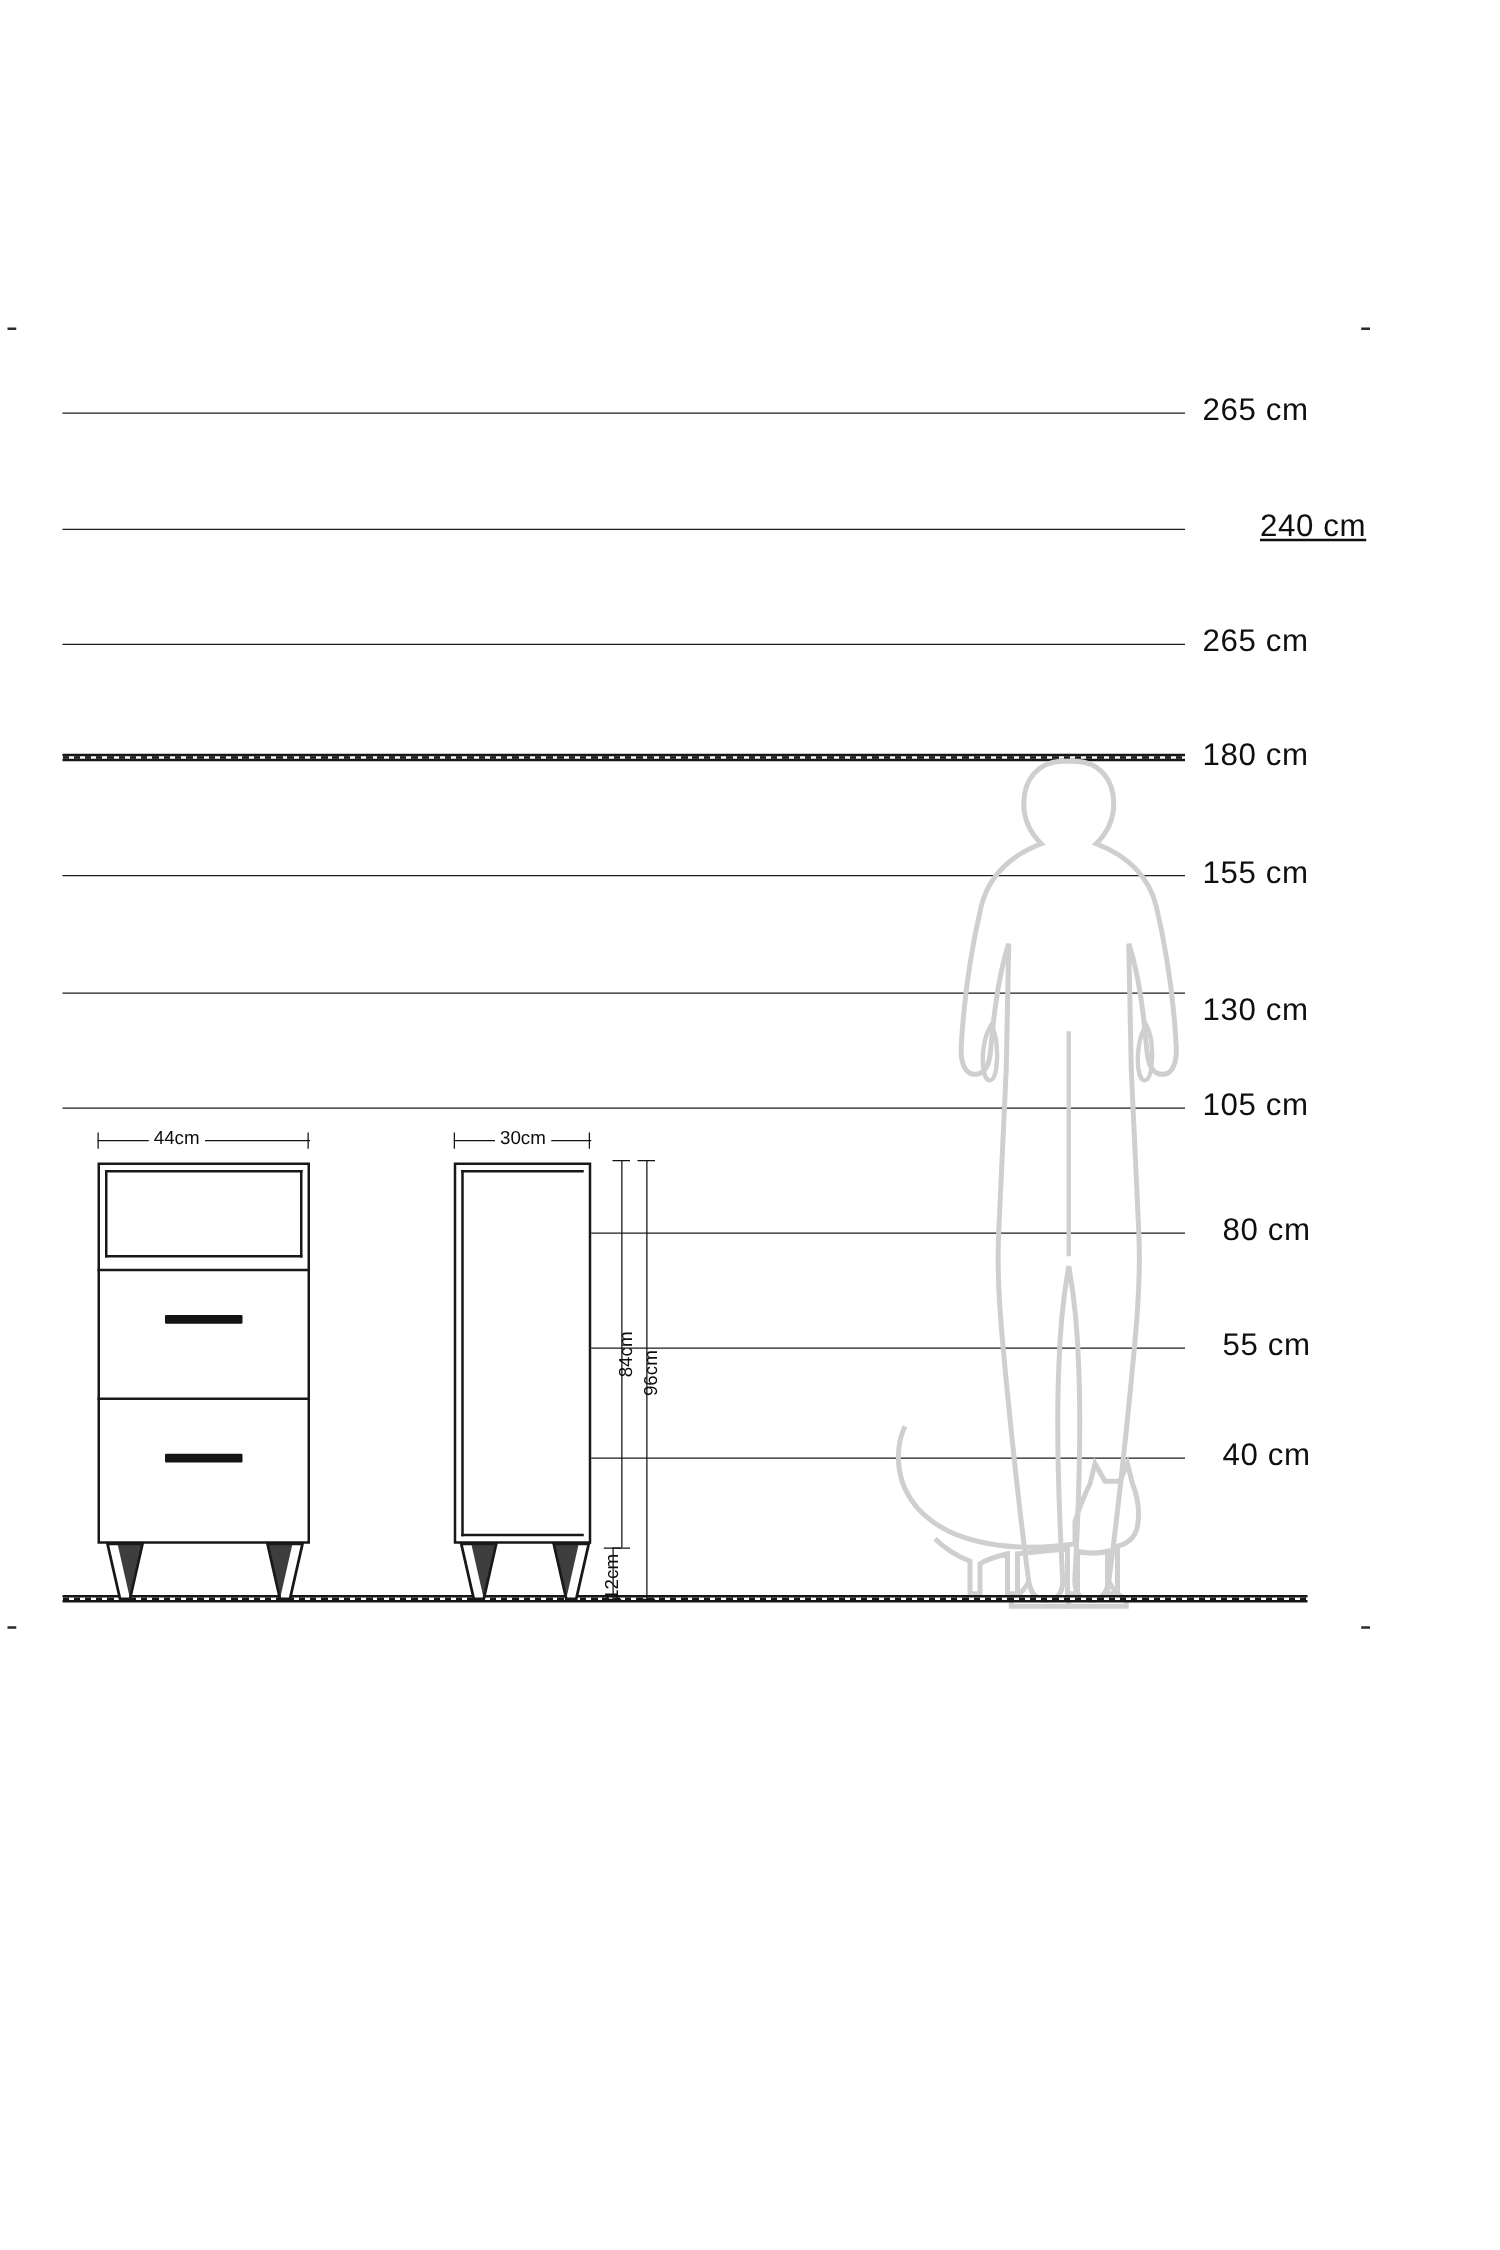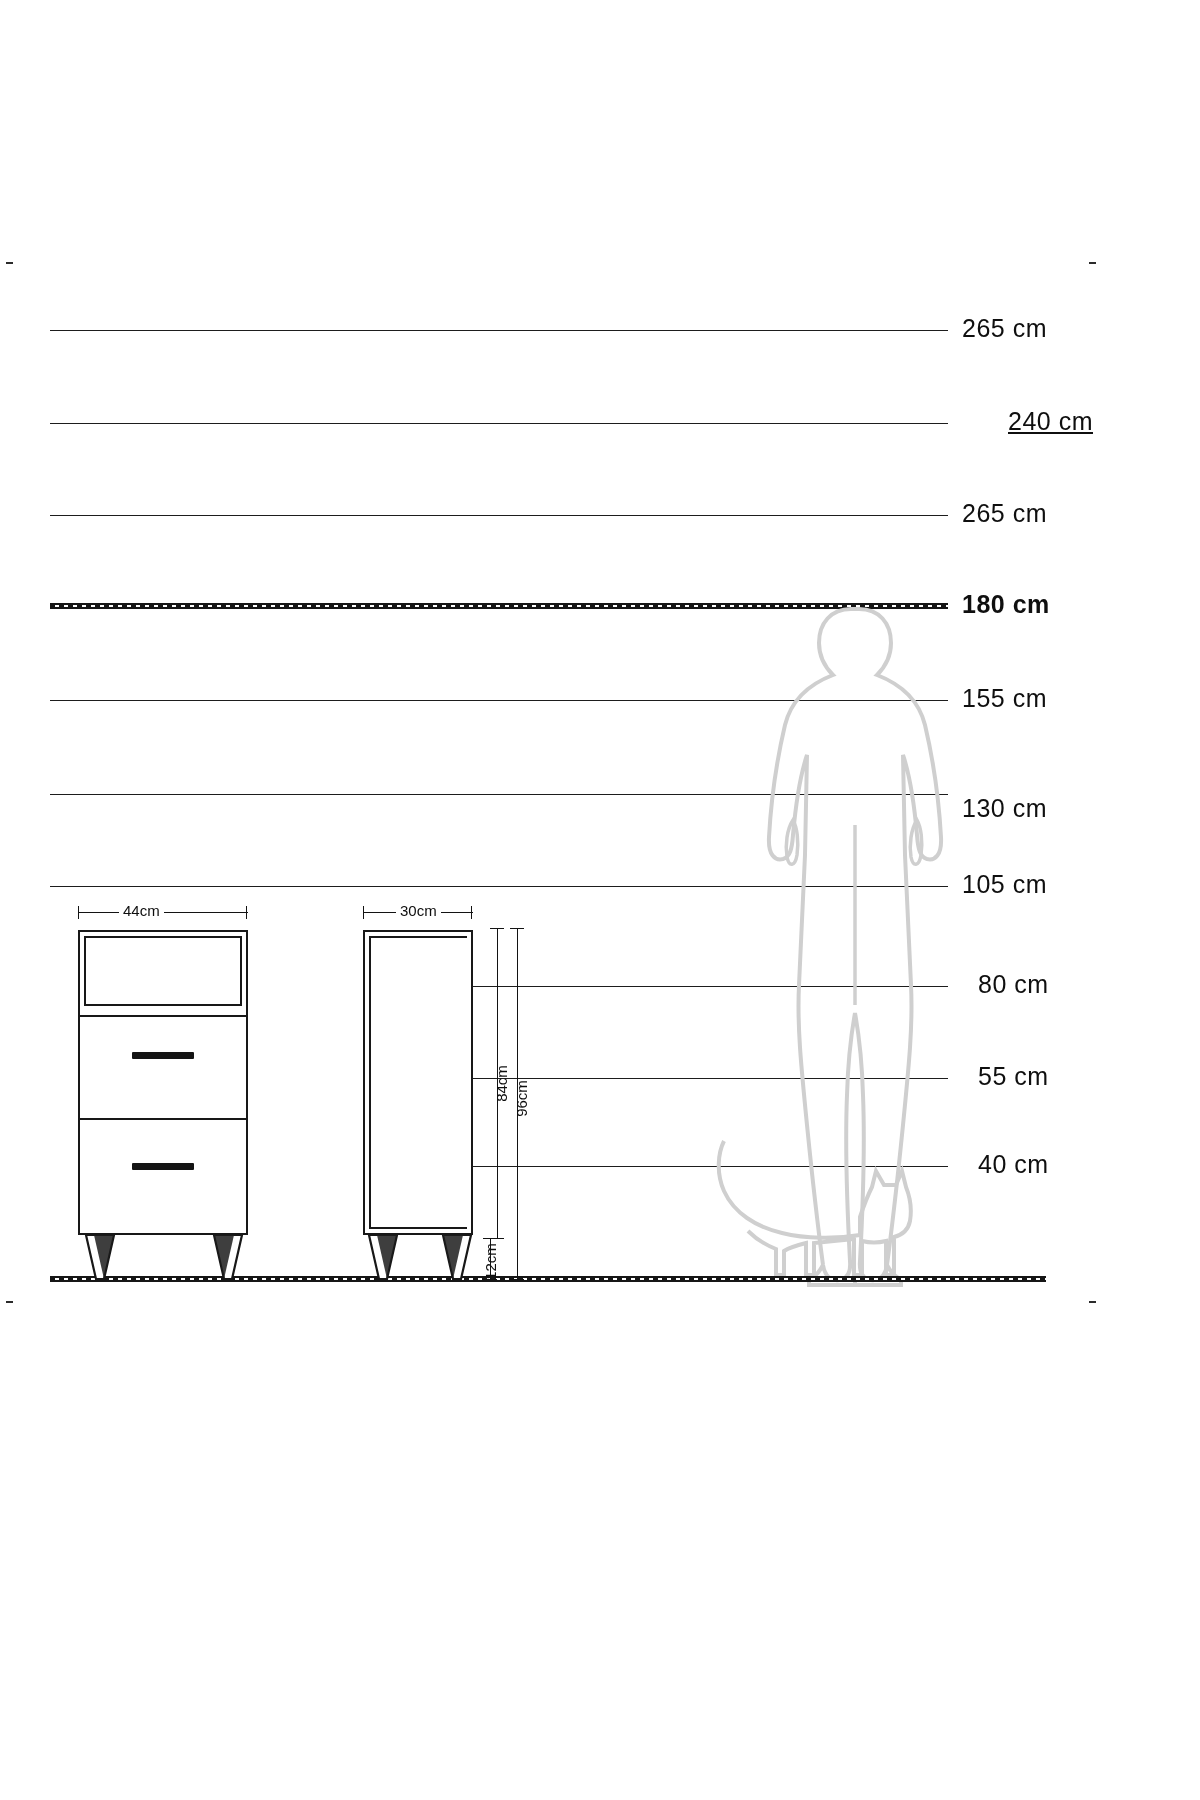--- a/index.html
+++ b/index.html
@@ -122,21 +122,21 @@
   <div class="scale-line" style="left:50px; top:330px; width:898px;"></div>
   <div class="scale-label" style="left:962px; top:314px;">265 cm</div>
 
   <div class="scale-line" style="left:50px; top:423px; width:898px;"></div>
   <div class="scale-label" style="left:1008px; top:407px;text-decoration:underline;">240 cm</div>
 
   <div class="scale-line" style="left:50px; top:515px; width:898px;"></div>
   <div class="scale-label" style="left:962px; top:499px;">265 cm</div>
 
   <div class="ceiling-line" style="left:50px; top:603px; width:898px;"></div>
-  <div class="scale-label" style="left:962px; top:590px;font-weight:bold;">180 cm</div>
+  <div class="scale-label" style="left:962px; top:590px;">180 cm</div>
 
   <div class="scale-line" style="left:50px; top:700px; width:898px;"></div>
   <div class="scale-label" style="left:962px; top:684px;">155 cm</div>
 
   <div class="scale-line" style="left:50px; top:794px; width:898px;"></div>
   <div class="scale-label" style="left:962px; top:778px;margin-top:16px;">130 cm</div>
 
   <div class="scale-line" style="left:50px; top:886px; width:898px;"></div>
   <div class="scale-label" style="left:962px; top:870px;">105 cm</div>
 

